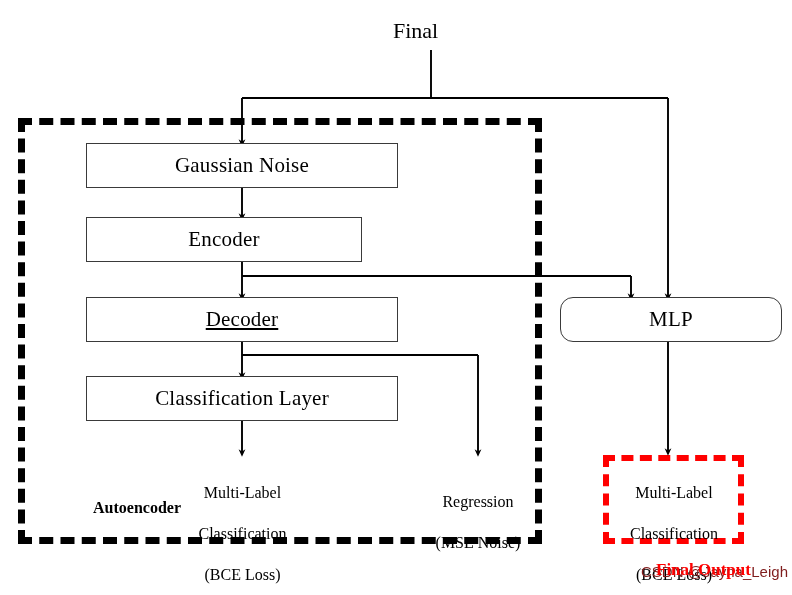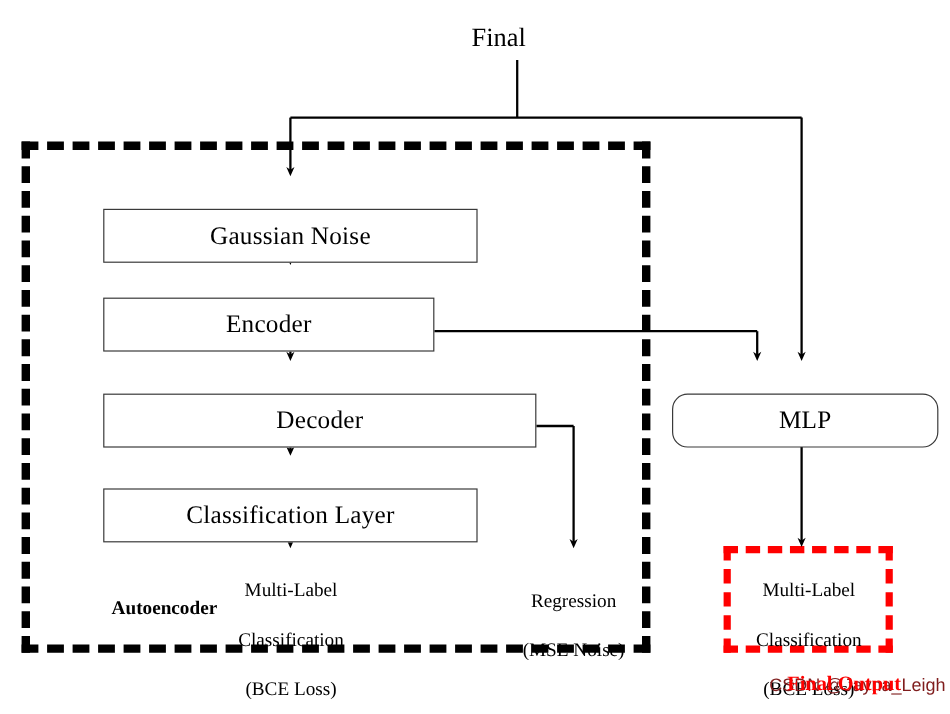--- a/index.html
+++ b/index.html
@@ -34,21 +34,20 @@
     position: absolute;
     box-sizing: border-box;
     border: 1.6px solid #3a3a3a;
     background: #ffffff;
     display: flex;
     align-items: center;
     justify-content: center;
     font-size: 21px;
     letter-spacing: 0.2px;
     white-space: nowrap;
-    margin-top: 31px;
   }
   .plain-label {
     position: absolute;
     text-align: center;
     font-size: 16px;
     line-height: 1.28;
     white-space: pre-line;
   }
   .title-label {
     position: absolute;
@@ -136,21 +135,21 @@
   <div class="title-label" style="left:393px; top:18px;">Final</div>
 
   <div class="node-box" style="left:86px; top:143px; width:312px; height:45px;">
     <span>Gaussian Noise</span>
   </div>
 
   <div class="node-box" style="left:86px; top:217px; width:276px; height:45px;">
     <span>Encoder</span>
   </div>
 
-  <div class="node-box" style="left:86px; top:297px; width:361px; height:45px;">
+  <div class="node-box" style="left:86px; top:297px; width:312px; height:45px;text-decoration:underline;">
     <span>Decoder</span>
   </div>
 
   <div class="node-box" style="left:86px; top:376px; width:312px; height:45px;">
     <span>Classification Layer</span>
   </div>
 
   <div class="node-box" style="left:560px; top:297px; width:222px; height:45px;border-radius:13px;">
     <span>MLP</span>
   </div>

